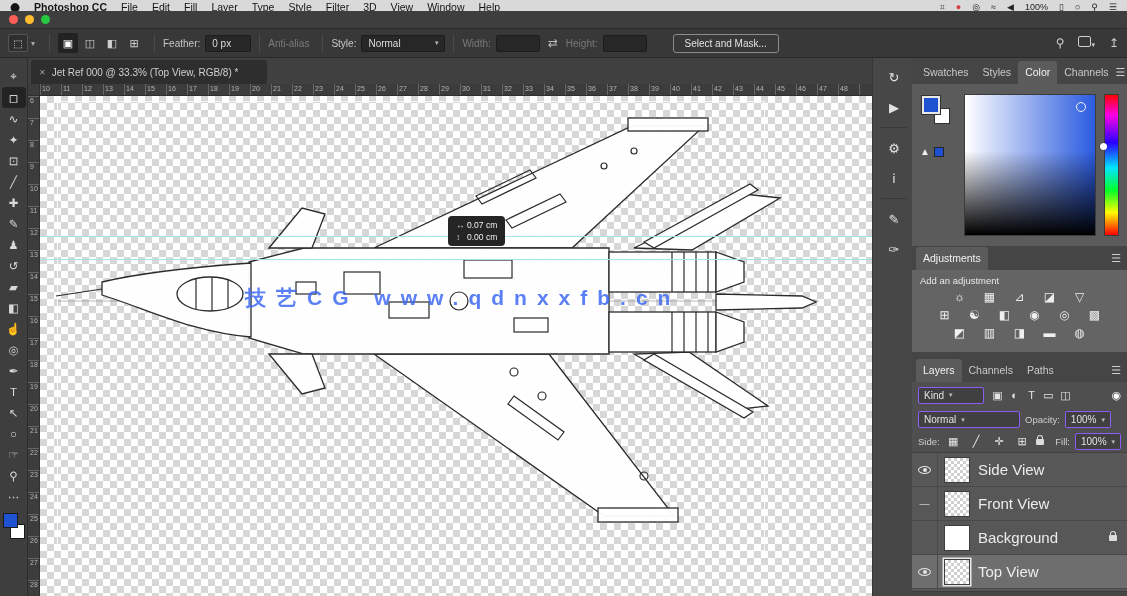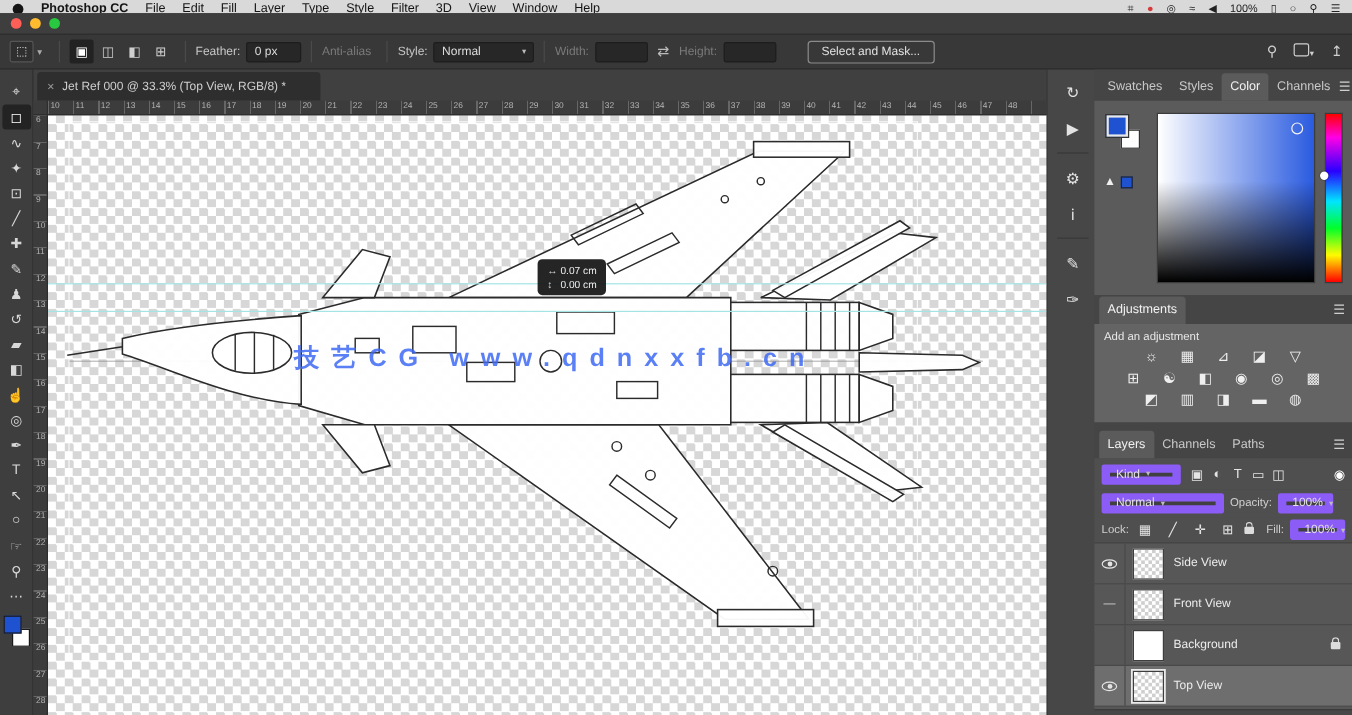--- a/index.html
+++ b/index.html
@@ -105,42 +105,42 @@
   .adj-body { height:82px; background:#646464; padding:5px 8px 0; }
   .adj-sub { color:#e8e8e8; font-size:9.5px; margin-bottom:3px; }
   .adj-row { display:flex; justify-content:center; gap:10px; margin-bottom:2px; }
   .ajicon { width:20px; height:16px; display:flex; align-items:center; justify-content:center; color:#efefef; font-size:12px; }
 
   .ltabs { height:30px; background:#454545; display:flex; align-items:flex-end; padding-left:4px; }
   .lrow { background:#4f4f4f; display:flex; align-items:center; padding:0 6px; gap:5px; }
   .lrow.filter { height:26px; }
   .lrow.blend { height:23px; }
   .lrow.lock { height:22px; border-bottom:1px solid #414141; }
-  .ddl { background:#404040; border:7px solid #8b5cf6; border-radius:2px; height:17px; display:flex; align-items:center; justify-content:flex-start; padding:0 5px; color:#e2e2e2; font-size:10px; }
+  .ddl { background:#404040; border:1px solid #8b5cf6; border-radius:2px; height:17px; display:flex; align-items:center; justify-content:flex-start; padding:0 5px; color:#e2e2e2; font-size:10px; }
   .ddl .c { font-size:7px; color:#bbb; margin-left:5px; }
   .kindbox { width:66px; }
   .blendbox { width:102px; }
   .pctbox { width:46px; }
   .ficon { width:17px; text-align:center; color:#e4e4e4; font-size:11px; }
   .ftoggle { margin-left:auto; color:#fff; font-size:11px; }
   .locklbl { color:#cfcfcf; font-size:9.5px; }
   .plock { position:relative; display:inline-block; width:8px; height:6px; background:#dcdcdc; border-radius:1px; }
   .plock::before { content:""; position:absolute; left:1px; top:-4px; width:4px; height:4px; border:1.5px solid #dcdcdc; border-bottom:none; border-radius:3px 3px 0 0; }
 
   .layerslist { flex:1; background:#575757; overflow:hidden; }
   .layer { height:34px; display:flex; align-items:center; border-bottom:1px solid #494949; }
   .layer.sel { background:#6e6e6e; }
   .eyecell { width:26px; align-self:stretch; border-right:1px solid #4a4a4a; display:flex; align-items:center; justify-content:center; }
   .eye { display:inline-block; width:13px; height:8px; border:1px solid #e4e4e4; border-radius:50%; position:relative; }
   .eye::after { content:""; position:absolute; left:3.5px; top:1.5px; width:4px; height:4px; background:#e4e4e4; border-radius:50%; }
   .eyedash { color:#d0d0d0; font-size:10px; }
   .thumb { width:26px; height:26px; margin:0 8px 0 6px; border:1px solid #3e3e3e; background-color:#fff; flex:none; }
   .thumb.checker { background-image:conic-gradient(#cfcfcf 25%, #fff 0 50%, #cfcfcf 0 75%, #fff 0); background-size:6px 6px; }
   .thumb.hl { box-shadow:0 0 0 1.5px #e9e9e9; }
-  .lname { font-size:10px; color:#ececec; flex:1; }
+  .lname { font-size:15px; color:#ececec; flex:1; }
   .llock { margin-right:10px; }
   .lfooter { height:5px; background:#474747; border-top:1px solid #3a3a3a; }
 
   svg .ln { stroke:#2b2b2b; stroke-width:1.2; fill:none; }
   svg .shp { stroke:#2b2b2b; stroke-width:1.3; fill:#ffffff; fill-opacity:0.96; }
   svg .thin { stroke:#8a8a8a; stroke-width:0.6; fill:none; }
 </style>
 </head>
 <body>
 
@@ -505,21 +505,21 @@
             <span class="c">▾</span>
           </span>
         <span class="locklbl">Opacity:</span>
         <span class="ddl pctbox">
             <span>100%</span>
             <span class="c">▾</span>
           </span>
       </div>
 
       <div class="lrow lock">
-        <span class="locklbl">Lock:</span>
+        <span class="locklbl">Side:</span>
         <span style="display:flex;gap:6px;align-items:center;">
             <span class="ficon">▦</span>
             <span class="ficon">╱</span>
             <span class="ficon">✛</span>
             <span class="ficon">⊞</span>
           </span>
         <span class="plock"></span>
         <span class="locklbl" style="margin-left:auto;">Fill:</span>
         <span class="ddl pctbox">
             <span>100%</span>

